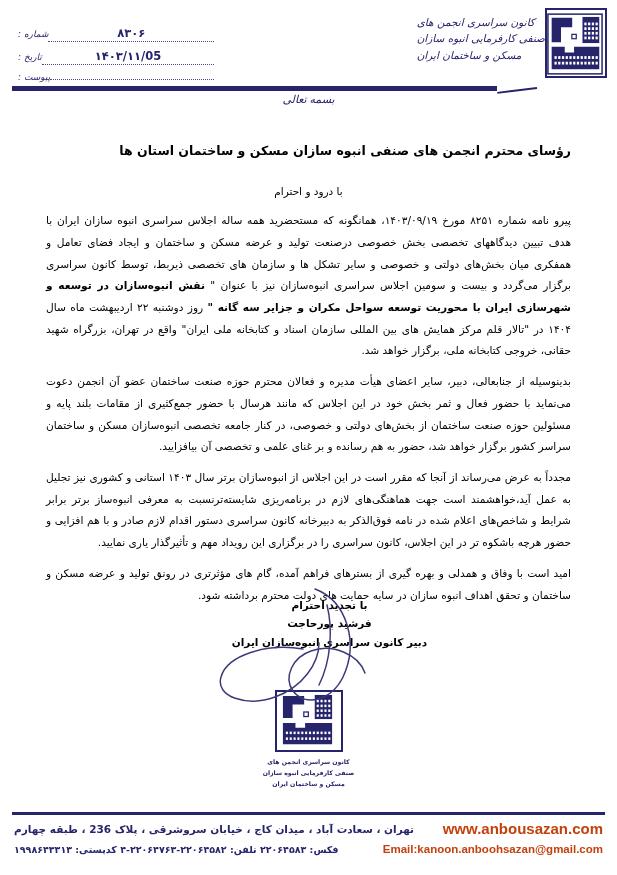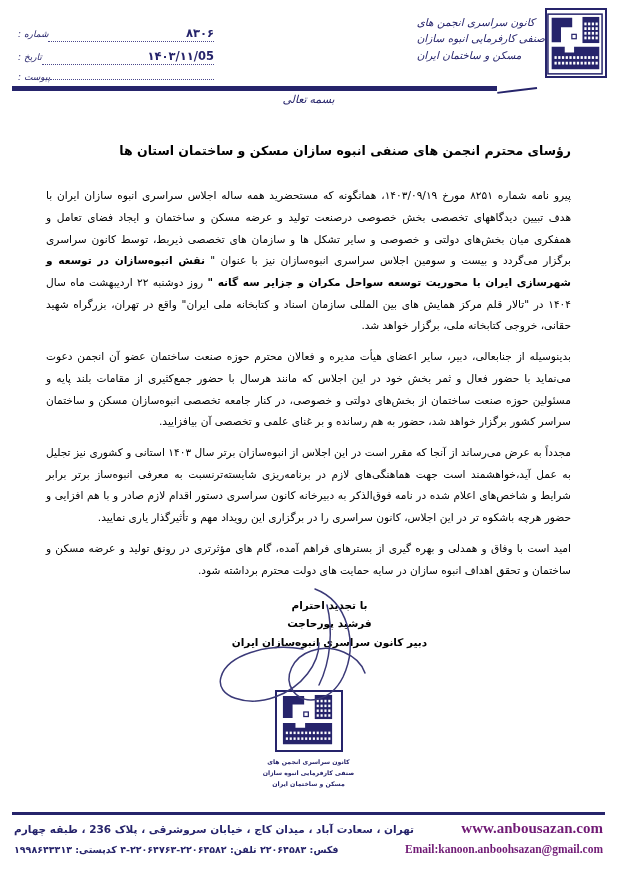--- a/index.html
+++ b/index.html
@@ -76,20 +76,21 @@
     font-size: 9px;
     color: #26246b;
     font-style: italic;
     flex: 0 0 auto;
     margin-left: 4px;
     white-space: nowrap;
   }
   .meta-line {
     flex: 1 1 auto;
     border-bottom: 1px dotted #4a488c;
+    text-align: center;
     padding-bottom: 1px;
   }
   .meta-value {
     font-size: 11.5px;
     font-weight: bold;
     color: #26246b;
     letter-spacing: .5px;
   }
 
   .header-rule {
@@ -219,25 +220,25 @@
     top: 820px;
   }
   .footer-row {
     display: flex;
     flex-direction: row;
     justify-content: space-between;
     align-items: center;
     margin-bottom: 6px;
   }
   .footer-latin {
-    color: #701a75;
+    color: #c2410c;
     font-weight: bold;
     font-size: 15px;
     direction: ltr;
-    font-family: Liberation Serif, serif;
+    font-family: Liberation Sans, sans-serif;
   }
   .footer-latin.small { font-size: 11.5px; }
   .footer-fa {
     color: #26246b;
     font-weight: bold;
     font-size: 10.5px;
     direction: rtl;
   }
   .footer-fa.small { font-size: 9.5px; }
 </style>
@@ -330,20 +331,21 @@
       </span>
     </div>
   </div>
 
   <div class="header-rule"></div>
   <div class="besmellah">بسمه تعالی</div>
 </div>
 
 <div class="letter">
   <div class="letter-title">رؤسای محترم انجمن های صنفی انبوه سازان مسکن و ساختمان استان ها</div>
+  <div class="salutation">با درود و احترام</div>
   <div id="paragraphs">
       <div class="para"><span>پیرو نامه شماره ۸۲۵۱ مورخ ۱۴۰۳/۰۹/۱۹، همانگونه که مستحضرید همه ساله اجلاس سراسری انبوه سازان ایران با هدف تبیین دیدگاههای تخصصی بخش خصوصی درصنعت تولید و عرضه مسکن و ساختمان و ایجاد فضای تعامل و همفکری میان بخش‌های دولتی و خصوصی و سایر تشکل ها و سازمان های تخصصی ذیربط، توسط کانون سراسری برگزار می‌گردد و بیست و سومین اجلاس سراسری انبوه‌سازان نیز با عنوان " </span><b>نقش انبوه‌سازان در توسعه و شهرسازی ایران با محوریت توسعه سواحل مکران و جزایر سه گانه "</b><span> روز دوشنبه ۲۲ اردیبهشت ماه سال ۱۴۰۴ در "تالار قلم مرکز همایش های بین المللی سازمان اسناد و کتابخانه ملی ایران" واقع در تهران، بزرگراه شهید حقانی، خروجی کتابخانه ملی، برگزار خواهد شد.</span></div>
       <div class="para"><span>بدینوسیله از جنابعالی، دبیر، سایر اعضای هیأت مدیره و فعالان محترم حوزه صنعت ساختمان عضو آن انجمن دعوت می‌نماید با حضور فعال و ثمر بخش خود در این اجلاس که مانند هرسال با حضور جمع‌کثیری از مقامات بلند پایه و مسئولین حوزه صنعت ساختمان از بخش‌های دولتی و خصوصی، در کنار جامعه تخصصی انبوه‌سازان مسکن و ساختمان سراسر کشور برگزار خواهد شد، حضور به هم رسانده و بر غنای علمی و تخصصی آن بیافزایید.</span></div>
       <div class="para"><span>مجدداً به عرض می‌رساند از آنجا که مقرر است در این اجلاس از انبوه‌سازان برتر سال ۱۴۰۳ استانی و کشوری نیز تجلیل به عمل آید،خواهشمند است جهت هماهنگی‌های لازم در برنامه‌ریزی شایسته‌ترنسبت به معرفی انبوه‌ساز برتر برابر شرایط و شاخص‌های اعلام شده در نامه فوق‌الذکر به دبیرخانه کانون سراسری دستور اقدام لازم صادر و با هم افزایی و حضور هرچه باشکوه تر در این اجلاس، کانون سراسری را در برگزاری این رویداد مهم و تأثیرگذار یاری نمایید.</span></div>
       <div class="para"><span>امید است با وفاق و همدلی و بهره گیری از بسترهای فراهم آمده، گام های مؤثرتری در رونق تولید و عرضه مسکن و ساختمان و تحقق اهداف انبوه سازان در سایه حمایت های دولت محترم برداشته شود.</span></div>
     </div>
 </div>
 
 <div class="signature-scribble">
   <svg viewBox="0 0 200 130" width="200" height="130" aria-hidden="true">

